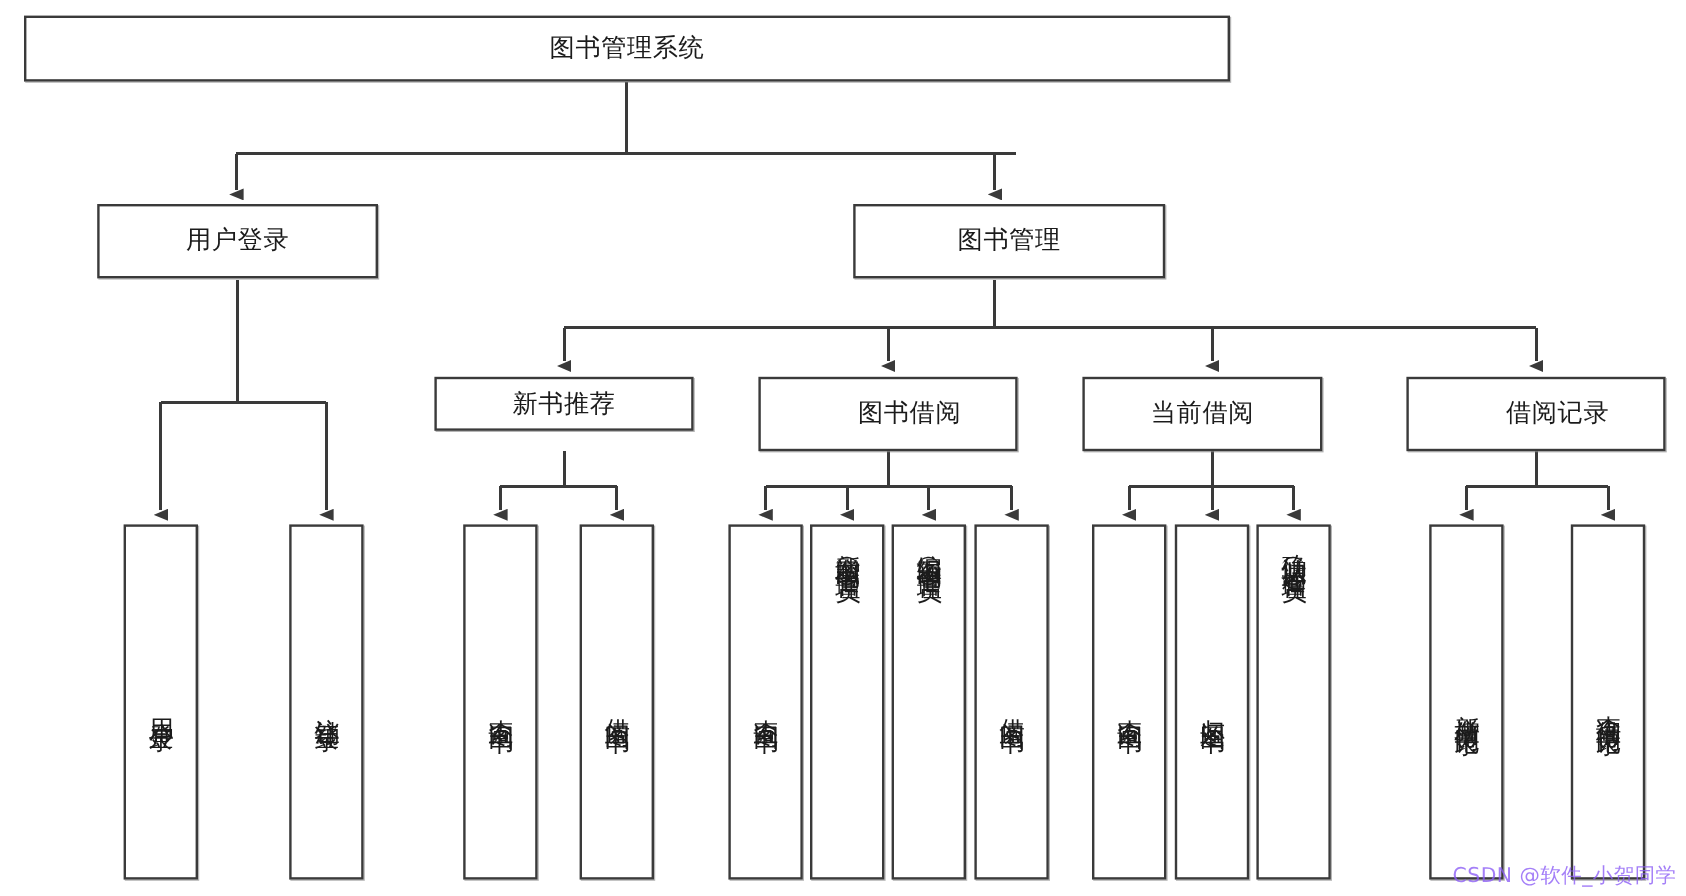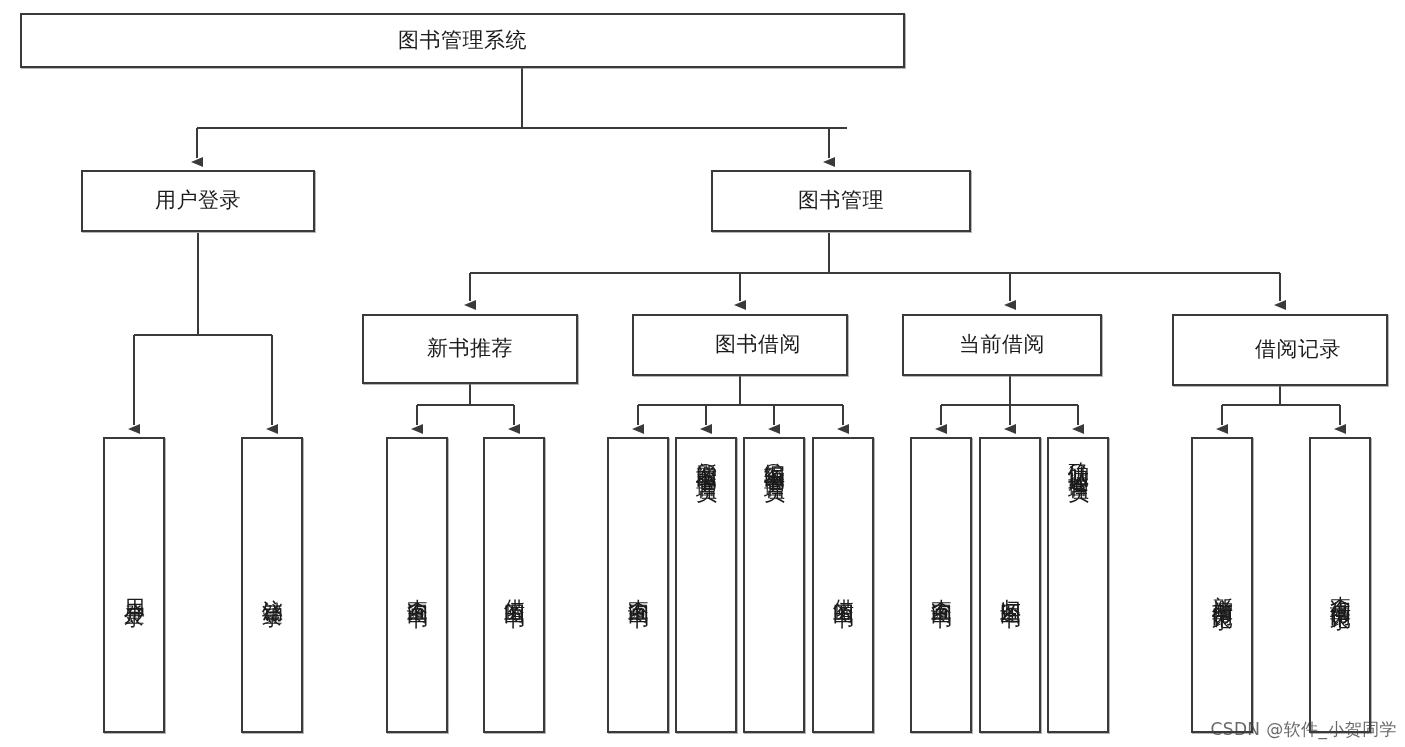--- a/index.html
+++ b/index.html
@@ -65,21 +65,21 @@
     letter-spacing: 3px;
     line-height: 1;
     padding-top: 6px;
     white-space: nowrap;
   }
   .watermark {
     position: absolute;
     right: 8px;
     bottom: 6px;
     font-size: 17px;
-    color: #404040;
+    color: #8b5cf6;
     opacity: 0.78;
     white-space: nowrap;
     letter-spacing: 0.4px;
   }
 </style>
 </head>
 <body>
 
 <div id="diagram-root">
 
@@ -126,45 +126,45 @@
       <path d="M 1010,405 L 1010,425" marker-end="url(#arrowhead)"></path>
       <path d="M 1078,405 L 1078,425" marker-end="url(#arrowhead)"></path>
 
       <path d="M 1280,376 L 1280,405"></path>
       <path d="M 1222,405 L 1340,405"></path>
       <path d="M 1222,405 L 1222,425" marker-end="url(#arrowhead)"></path>
       <path d="M 1340,405 L 1340,425" marker-end="url(#arrowhead)"></path>
     </g>
   </svg>
 
-  <div class="node-box" style="left:20px; top:13px; width:885px; height:55px;">
+  <div class="node-box" style="left:20px; top:13px; width:1005px; height:55px;">
     <span class="node-label-h">图书管理系统</span>
   </div>
 
   <div class="node-box" style="left:81px; top:170px; width:234px; height:62px;">
     <span class="node-label-h">用户登录</span>
   </div>
 
   <div class="node-box" style="left:711px; top:170px; width:260px; height:62px;">
     <span class="node-label-h">图书管理</span>
   </div>
 
-  <div class="node-box" style="left:362px; top:314px; width:216px; height:70px;">
+  <div class="node-box" style="left:362px; top:314px; width:216px; height:45px;">
     <span class="node-label-h">新书推荐</span>
   </div>
 
   <div class="node-box" style="left:632px; top:314px; width:216px; height:62px;padding-left:36px;">
     <span class="node-label-h">图书借阅</span>
   </div>
 
   <div class="node-box" style="left:902px; top:314px; width:200px; height:62px;">
     <span class="node-label-h">当前借阅</span>
   </div>
 
-  <div class="node-box" style="left:1172px; top:314px; width:216px; height:72px;padding-left:36px;">
+  <div class="node-box" style="left:1172px; top:314px; width:216px; height:62px;padding-left:36px;">
     <span class="node-label-h">借阅记录</span>
   </div>
 
   <div class="leaf-box center-v" style="left:103px; top:437px; width:62px; height:296px;">
     <span class="leaf-label-v">用户登录</span>
   </div>
   <div class="leaf-box center-v" style="left:241px; top:437px; width:62px; height:296px;">
     <span class="leaf-label-v">注销登录</span>
   </div>
 

